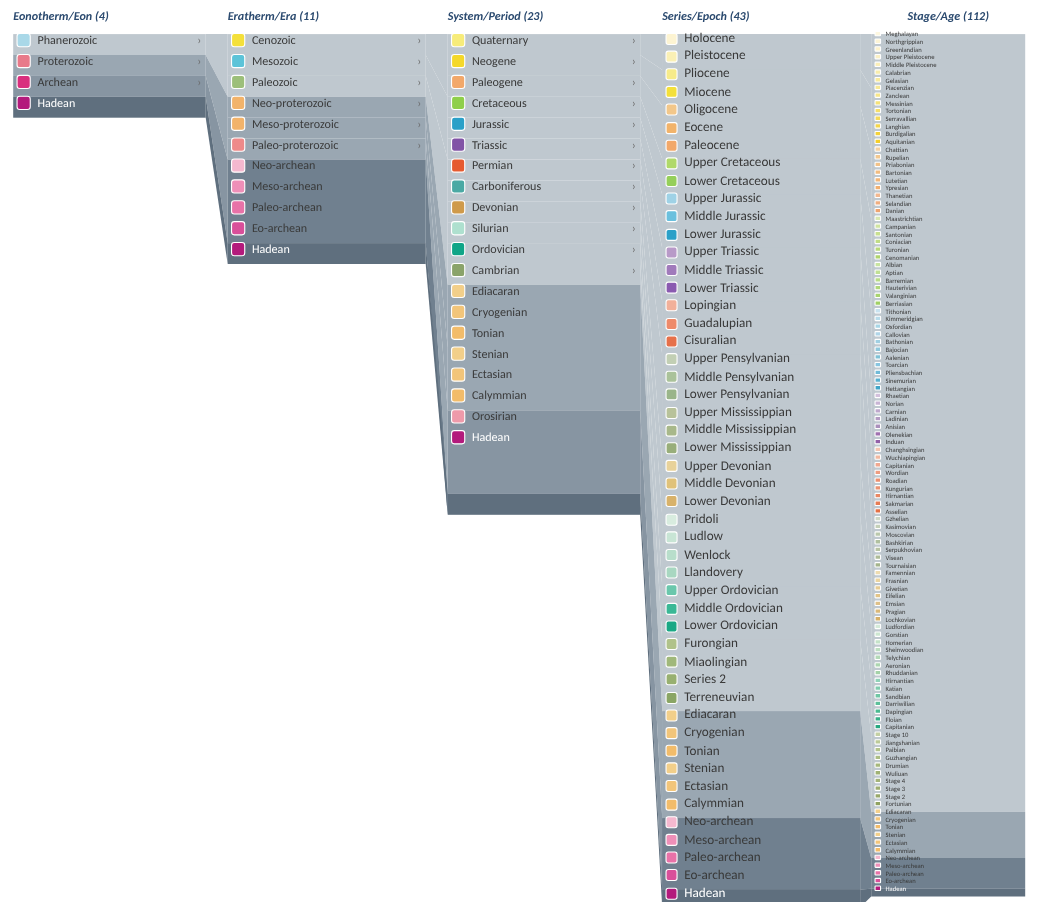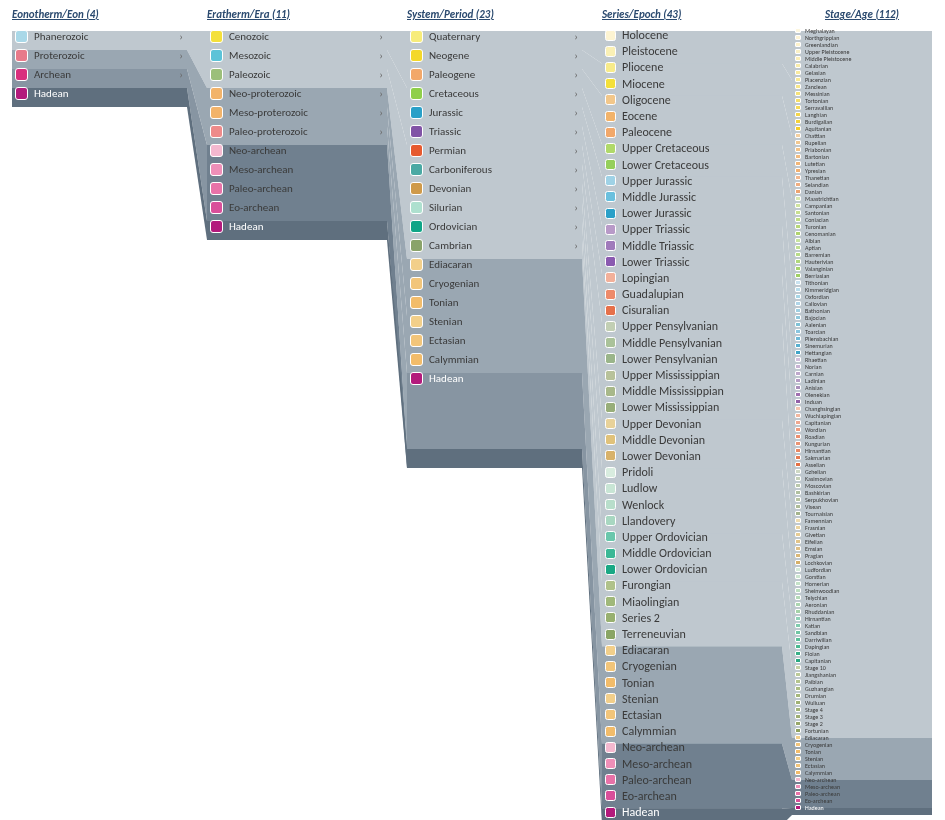--- a/index.html
+++ b/index.html
@@ -20,21 +20,20 @@
     gap: 0;
   }
   .col { display: flex; flex-direction: column; }
   .col-header {
     font-size: 11px;
     font-style: italic;
     font-weight: 600;
     color: #2b4a6f;
     margin-bottom: 6px;
     white-space: nowrap;
-    text-decoration: underline;
   }
   .col-0 { width: 175px; }
   .col-1 { width: 180px; margin-left: 20px; }
   .col-2 { width: 175px; margin-left: 20px; }
   .col-3 { width: 180px; margin-left: 20px; }
   .col-4 { width: 140px; margin-left: 10px; }
 
   .item {
     display: flex;
     align-items: center;
@@ -325,20 +324,24 @@
         <span class="label">Stenian</span>
       </div>
       <div class="item">
         <span class="swatch" style="background: rgb(242, 197, 122);"></span>
         <span class="label">Ectasian</span>
       </div>
       <div class="item">
         <span class="swatch" style="background: rgb(242, 188, 106);"></span>
         <span class="label">Calymmian</span>
       </div>
+      <div class="item">
+        <span class="swatch" style="background: rgb(238, 154, 170);"></span>
+        <span class="label">Orosirian</span>
+      </div>
       <div class="item sel">
         <span class="swatch" style="background: rgb(179, 26, 124);"></span>
         <span class="label">Hadean</span>
       </div>
     </div>
   <div class="col col-3">
       <div class="col-header">Series/Epoch (43)</div>
       <div class="item">
         <span class="swatch" style="background: rgb(253, 244, 210);"></span>
         <span class="label">Holocene</span>

